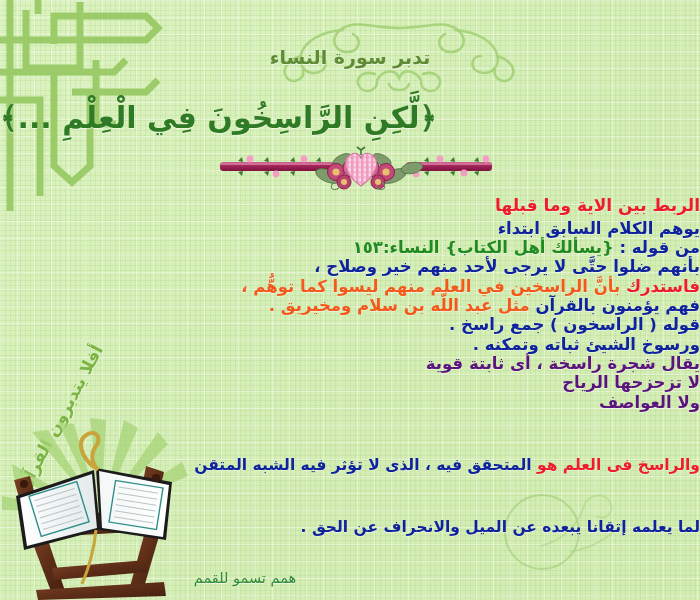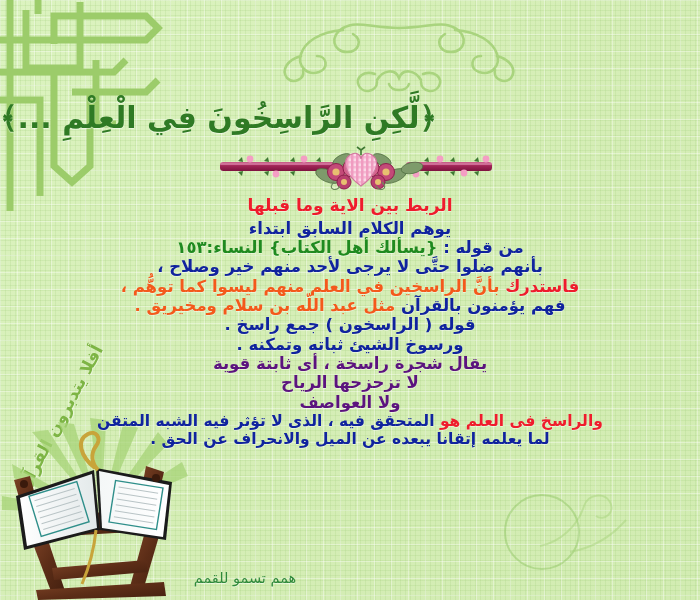--- a/index.html
+++ b/index.html
@@ -47,34 +47,34 @@
     font-size:30px;font-weight:bold;color:#2f7a24;z-index:5;
     text-shadow:0 1px 1px rgba(255,255,255,.55);
   }
 
   
   #floral-divider{position:absolute;left:216px;top:146px;width:280px;height:44px;z-index:6;}
 
   
   #body-block{
     position:absolute;top:196px;left:0;width:700px;
-    text-align:center;z-index:7;
+    text-align:right;z-index:7;
   }
   .ln{
     display:block;line-height:1.17;font-weight:bold;
     white-space:nowrap;
     text-shadow:0 1px 0 rgba(255,255,255,.45);
   }
   .c-red   {color:#ef1c2c;}
   .c-navy  {color:#10239e;}
   .c-green {color:#1f8a1f;}
   .c-orange{color:#f4591b;}
   .c-purple{color:#5b137e;}
 
-  .s-15{font-size:15.5px;}
+  .s-15{font-size:15.5px;margin-top:44px;}
   .s-16{font-size:16.5px;}
   .s-17{font-size:17px;}
 
   .gap-sm{height:3px;display:block;}
 
   
   #watermark{
     position:absolute;left:-30px;top:408px;width:180px;
     transform:rotate(-62deg);transform-origin:50% 50%;
     font-size:17px;font-weight:bold;color:#79b23f;
@@ -122,20 +122,21 @@
     <path d="M64 8 C 40 10, 26 20, 22 32 C 18 44, 28 54, 40 50 C 50 46, 48 34, 38 34"></path>
     <path d="M176 8 C 200 10, 214 20, 218 32 C 222 44, 212 54, 200 50 C 190 46, 192 34, 202 34"></path>
     <path d="M22 34 C 8 38, 2 48, 8 56 C 14 62, 26 58, 24 48"></path>
     <path d="M218 34 C 232 38, 238 48, 232 56 C 226 62, 214 58, 216 48"></path>
     <path d="M96 52 C 84 48, 76 56, 80 64 C 84 72, 98 70, 98 60"></path>
     <path d="M144 52 C 156 48, 164 56, 160 64 C 156 72, 142 70, 142 60"></path>
     <path d="M98 58 C 104 48, 116 46, 120 56 C 124 46, 136 48, 142 58"></path>
     <path d="M110 62 C 112 70, 128 70, 130 62"></path>
   </svg>
 
+  <div class="hdr-title">تدبر سورة النساء</div>
   <div class="hdr-verse">﴿لَّكِنِ الرَّاسِخُونَ فِي الْعِلْمِ ...﴾</div>
 
   <svg id="floral-divider" viewBox="0 0 280 44">
     <defs>
       <linearGradient id="barg" x1="0" y1="0" x2="0" y2="1">
         <stop offset="0%" stop-color="#c2507e"></stop>
         <stop offset="45%" stop-color="#a02455"></stop>
         <stop offset="100%" stop-color="#7e1340"></stop>
       </linearGradient>
       <pattern id="gingham" width="5" height="5" patternUnits="userSpaceOnUse">

